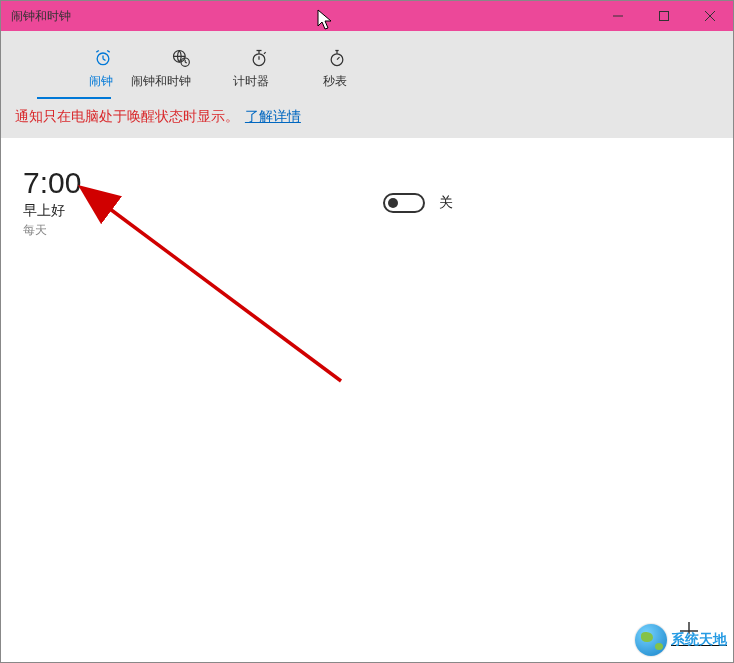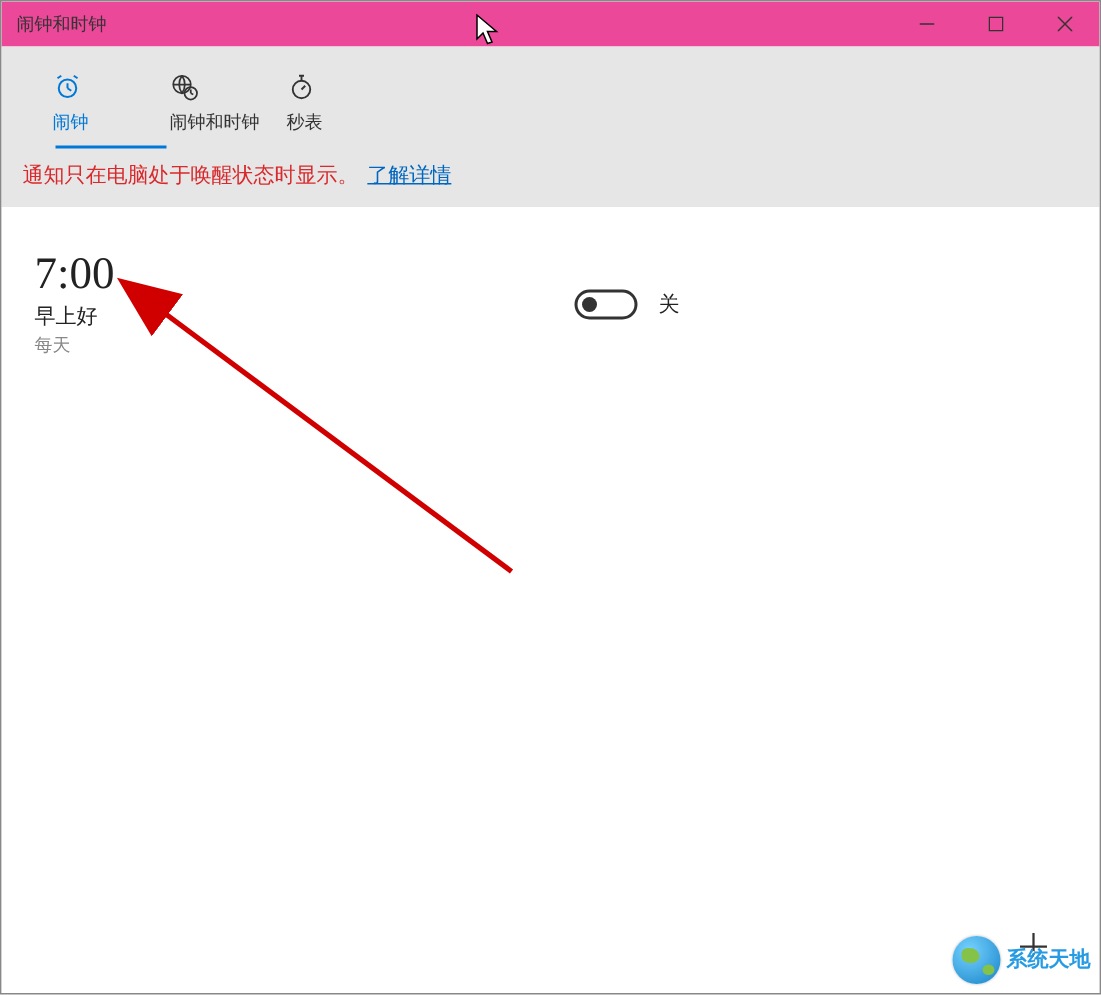--- a/index.html
+++ b/index.html
@@ -41,21 +41,21 @@
       padding-top: 10px;
     }
     .tabs {
       display: flex;
       padding-left: 34px;
       gap: 0;
     }
     .tab {
       display: flex;
       flex-direction: column;
-      align-items: flex-start;
+      align-items: flex-end;
       width: 78px;
       padding: 6px 0 8px;
       cursor: pointer;
       position: relative;
     }
     .tab-icon {
       height: 22px;
       display: flex;
       align-items: center;
       justify-content: center;
@@ -85,21 +85,21 @@
     .content {
       background: #fff;
       padding: 28px 22px;
       position: relative;
       height: calc(100% - 30px - 102px);
     }
     .alarm-row {
       display: flex;
       align-items: center;
     }
-    .alarm-left { flex: 0 0 360px; font-family: Liberation Serif, serif; }
+    .alarm-left { flex: 0 0 360px; }
     .alarm-time {
       font-size: 30px;
       color: #222;
       font-weight: 300;
     }
     .alarm-name {
       font-size: 14px;
       color: #222;
       margin-top: 2px;
     }
@@ -157,20 +157,21 @@
       pointer-events: none;
     }
     .watermark {
       position: absolute;
       right: 6px;
       bottom: 6px;
       display: flex;
       align-items: center;
       gap: 4px;
       opacity: 0.95;
+      text-decoration: underline;
     }
     .watermark-globe {
       width: 32px;
       height: 32px;
       border-radius: 50%;
       background: radial-gradient(circle at 35% 30%, #6fd0ff, #0a7cc6);
       position: relative;
       overflow: hidden;
       box-shadow: 0 0 2px rgba(0,0,0,0.3);
     }
@@ -256,20 +257,32 @@
           <line x1="17" y1="17" x2="17" y2="14"></line>
           <line x1="17" y1="17" x2="19" y2="18"></line>
         </svg>
       </span>
       <span class="tab-label">闹钟和时钟</span>
     </div>
     <div class="tab">
       <span class="tab-icon">
         <svg width="20" height="20" viewBox="0 0 24 24" fill="none" stroke="#333" stroke-width="1.5">
           <circle cx="12" cy="14" r="7"></circle>
+          <line x1="12" y1="14" x2="12" y2="10"></line>
+          <line x1="9" y1="3" x2="15" y2="3"></line>
+          <line x1="12" y1="3" x2="12" y2="7"></line>
+          <line x1="18" y1="7" x2="20" y2="5"></line>
+        </svg>
+      </span>
+      <span class="tab-label">计时器</span>
+    </div>
+    <div class="tab">
+      <span class="tab-icon">
+        <svg width="20" height="20" viewBox="0 0 24 24" fill="none" stroke="#333" stroke-width="1.5">
+          <circle cx="12" cy="14" r="7"></circle>
           <line x1="12" y1="14" x2="15" y2="11"></line>
           <line x1="10" y1="3" x2="14" y2="3"></line>
           <line x1="12" y1="3" x2="12" y2="7"></line>
         </svg>
       </span>
       <span class="tab-label">秒表</span>
     </div>
   </div>
   <div class="notice-bar">
     <span class="notice-text">通知只在电脑处于唤醒状态时显示。</span>

